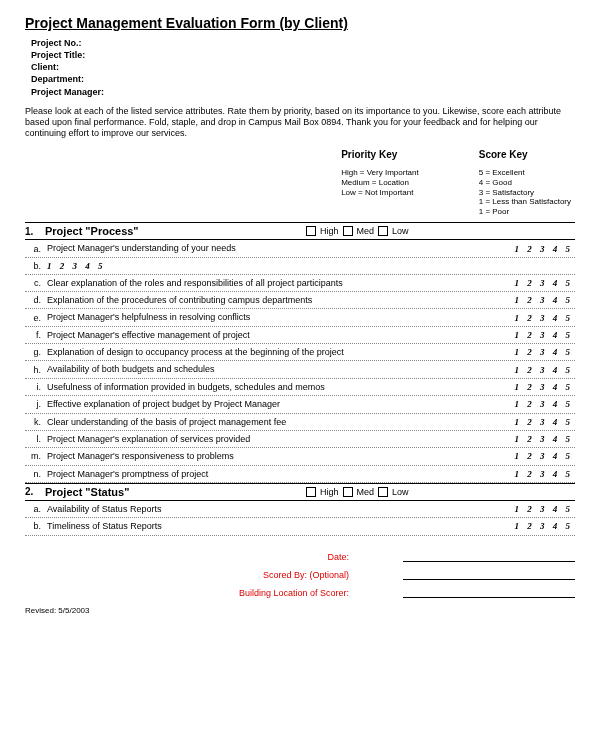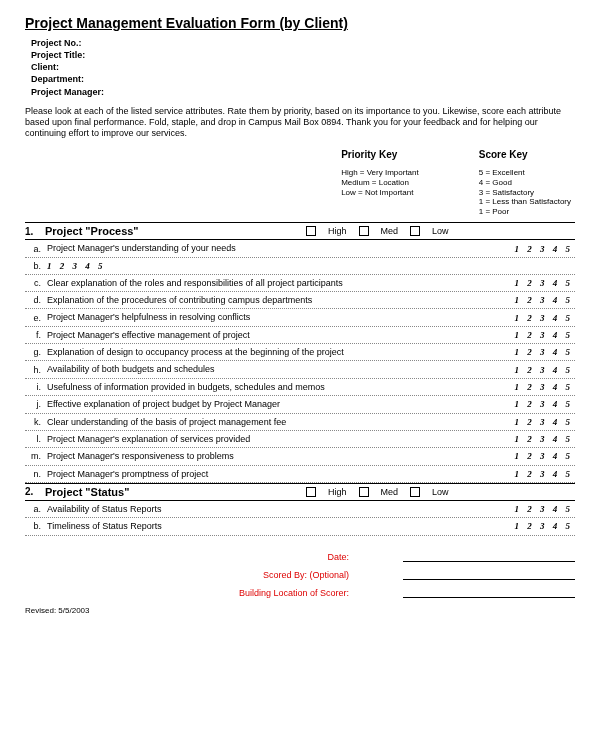--- a/index.html
+++ b/index.html
@@ -33,21 +33,21 @@
   .key-line { font-size: 8px; line-height: 1.2; }
   .section-row {
     display: flex;
     align-items: center;
     border-top: 1px solid #000;
     border-bottom: 1px solid #000;
     padding: 2px 0;
   }
   .section-num { width: 20px; font-weight: bold; font-size: 10px; }
   .section-title { font-weight: bold; font-size: 11px; flex: 0 0 225px; }
-  .section-checks { display: flex; gap: 12px; align-items: center; font-size: 9px; padding-left: 36px; }
+  .section-checks { display: flex; gap: 4px; align-items: center; font-size: 9px; padding-left: 36px; }
   .chk {
     display: inline-block;
     width: 10px; height: 10px;
     border: 1px solid #000;
     vertical-align: middle;
   }
   .item-row {
     display: flex;
     align-items: center;
     border-bottom: 1px dotted #888;

